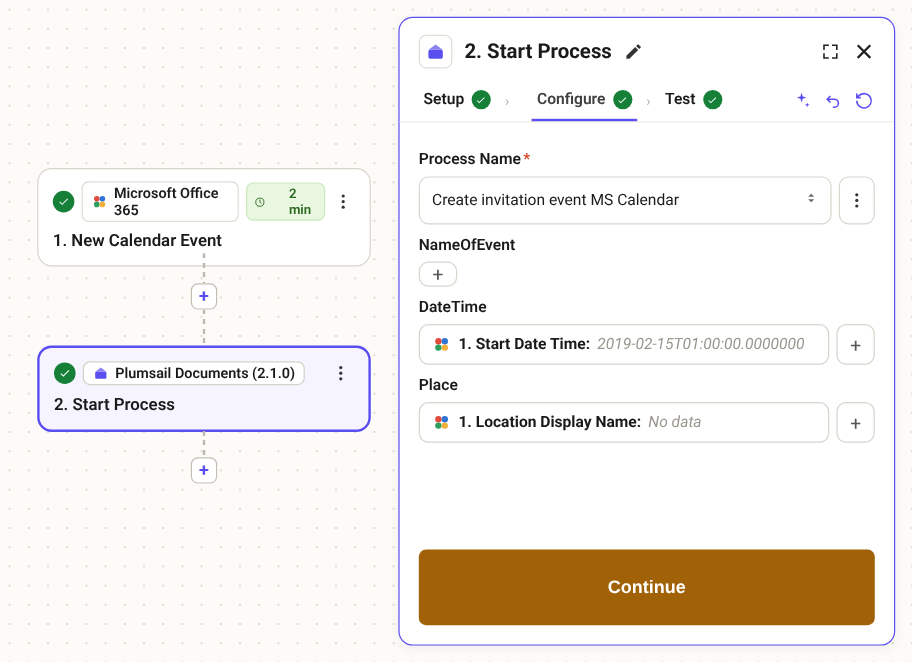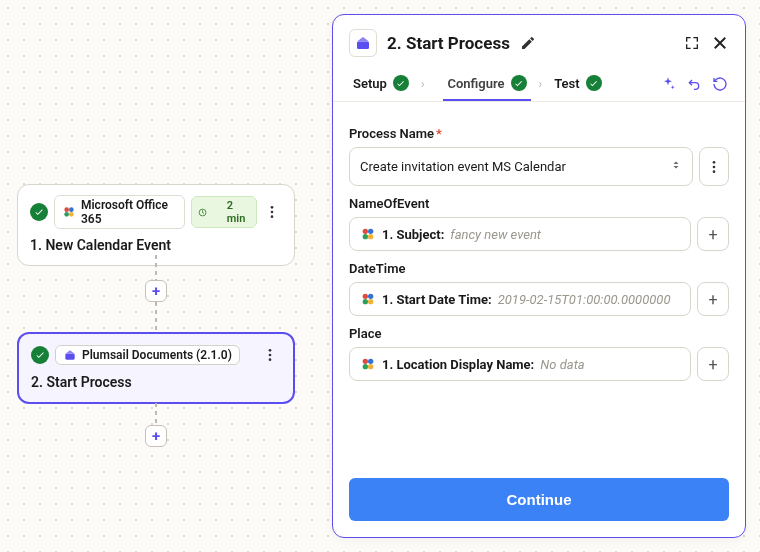--- a/index.html
+++ b/index.html
@@ -9,21 +9,21 @@
     height: 552px;
     font-family: -apple-system, BlinkMacSystemFont, "Segoe UI", Roboto, sans-serif;
     background: #fdfbf7;
     background-image: radial-gradient(circle, #ddd8ce 1px, transparent 1px);
     background-size: 16px 16px;
     position: relative;
     color: #1a1a1a;
   }
 
   
-  .canvas { position: absolute; left: 0; top: 0; width: 330px; height: 472px; margin-top: 44px; }
+  .canvas { position: absolute; left: 14px; top: 0; width: 330px; height: 472px; }
   .node {
     position: absolute;
     width: 278px;
     background: #fff;
     border: 1px solid #d8d5cd;
     border-radius: 12px;
     padding: 10px 12px 12px 12px;
   }
   .node.selected { border: 2px solid #5b4ef0; background: #f5f4ff; }
   .node-header { display: flex; align-items: center; gap: 6px; }
@@ -122,22 +122,22 @@
   .token-label { font-weight: 700; }
   .token-value { color: #9a978d; font-style: italic; }
   .plus-btn {
     width: 32px; border: 1px solid #d8d5cd; border-radius: 8px;
     display: flex; align-items: center; justify-content: center; cursor: pointer;
     font-size: 16px; color: #555;
   }
 
   .panel-footer { padding: 12px 16px 16px 16px; }
   .continue {
-    width: 100%; background: #3b82f6; color: #fff;
-    border: none; border-radius: 6px; padding: 13px 0;
+    width: 100%; background: #a16207; color: #fff;
+    border: none; border-radius: 6px; padding: 23px 0;
     font-size: 15px; font-weight: 700; cursor: pointer;
   }
 
   
   .ms365 circle.r { fill: #e24a3b; }
   .ms365 circle.g { fill: #2e9e5b; }
   .ms365 circle.b { fill: #3273d6; }
   .ms365 circle.y { fill: #f2b23a; }
 </style>
 </head>
@@ -311,32 +311,20 @@
         <svg viewBox="0 0 24 24" width="16" height="16" fill="#333">
             <circle cx="12" cy="5" r="2"></circle>
             <circle cx="12" cy="12" r="2"></circle>
             <circle cx="12" cy="19" r="2"></circle>
           </svg>
       </div>
     </div>
 
     <div class="field-label">NameOfEvent</div>
     <div class="token-row">
-      <div class="token-box">
-        <span class="token-icon">
-          <svg class="ms365" viewBox="0 0 24 24">
-              <circle class="r" cx="8" cy="8" r="4"></circle>
-              <circle class="b" cx="16" cy="8" r="4"></circle>
-              <circle class="g" cx="8" cy="16" r="4"></circle>
-              <circle class="y" cx="16" cy="16" r="4"></circle>
-            </svg>
-        </span>
-        <span class="token-label">1. Subject:</span>
-        <span class="token-value">fancy new event</span>
-      </div>
       <div class="plus-btn">+</div>
     </div>
 
     <div class="field-label">DateTime</div>
     <div class="token-row">
       <div class="token-box">
         <span class="token-icon">
           <svg class="ms365" viewBox="0 0 24 24">
               <circle class="r" cx="8" cy="8" r="4"></circle>
               <circle class="b" cx="16" cy="8" r="4"></circle>

